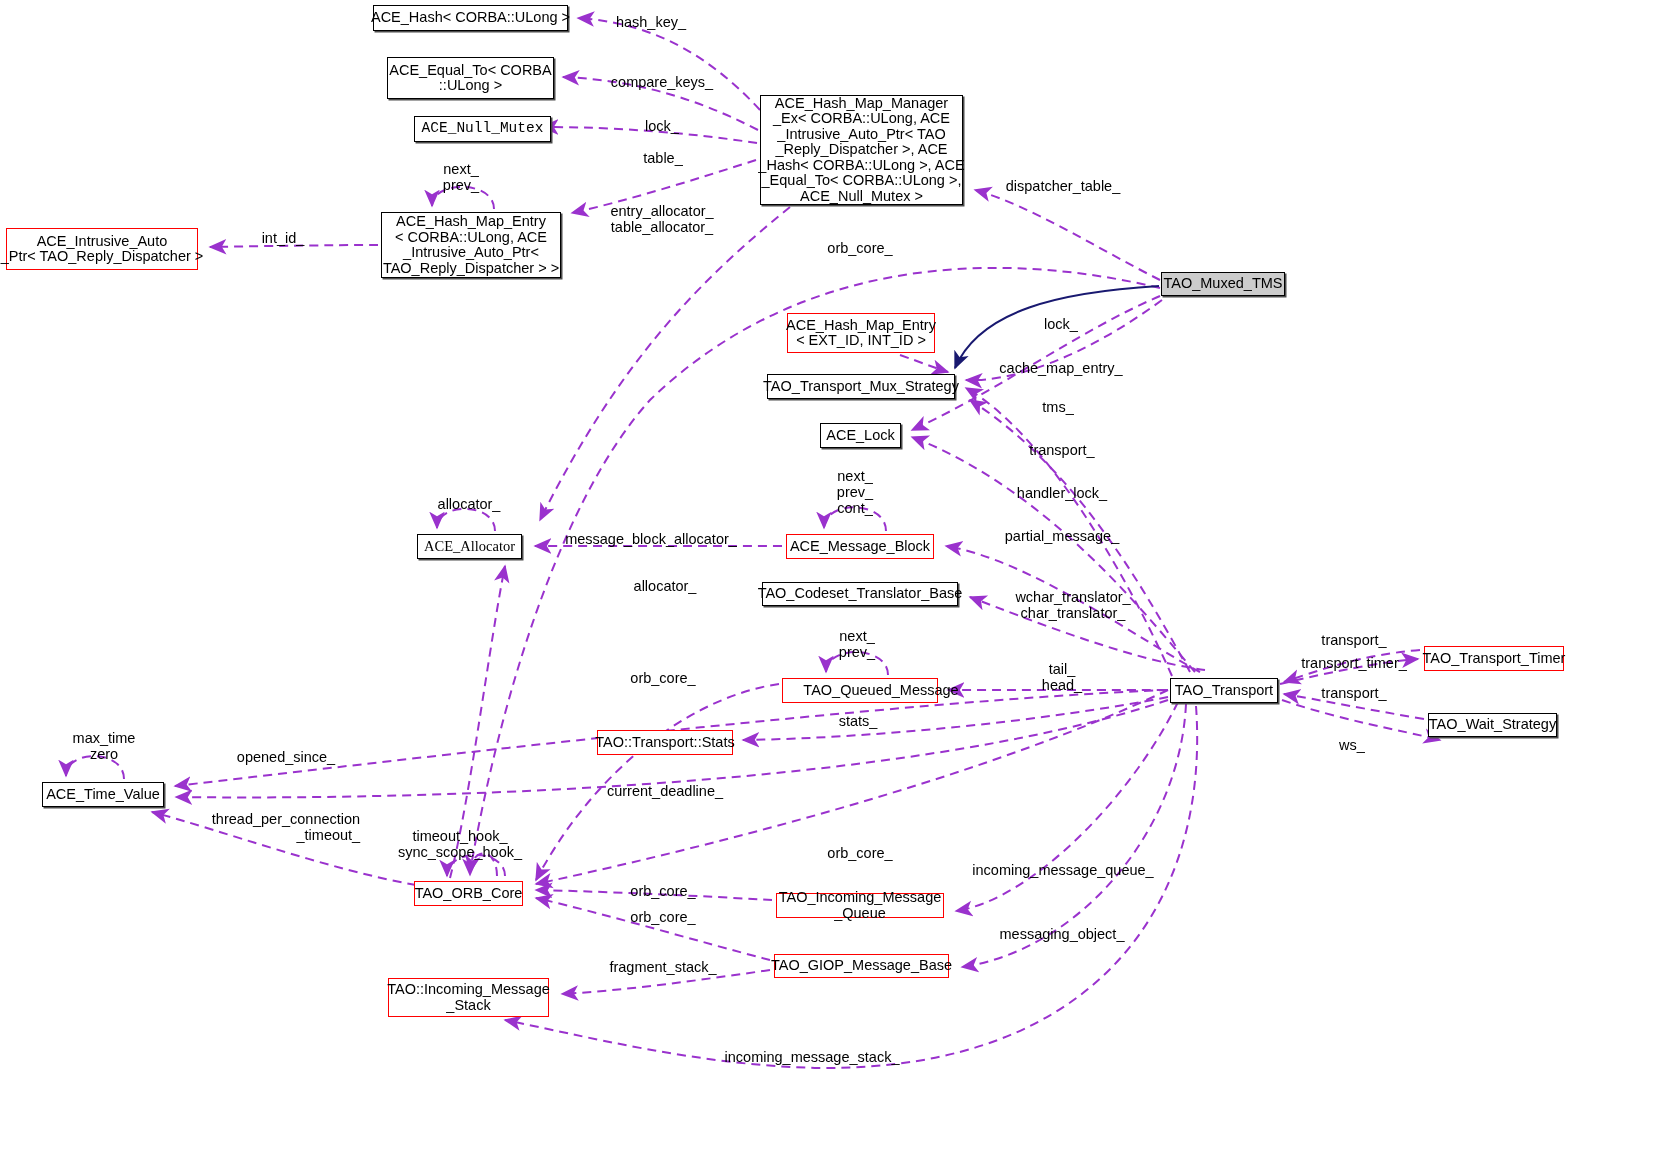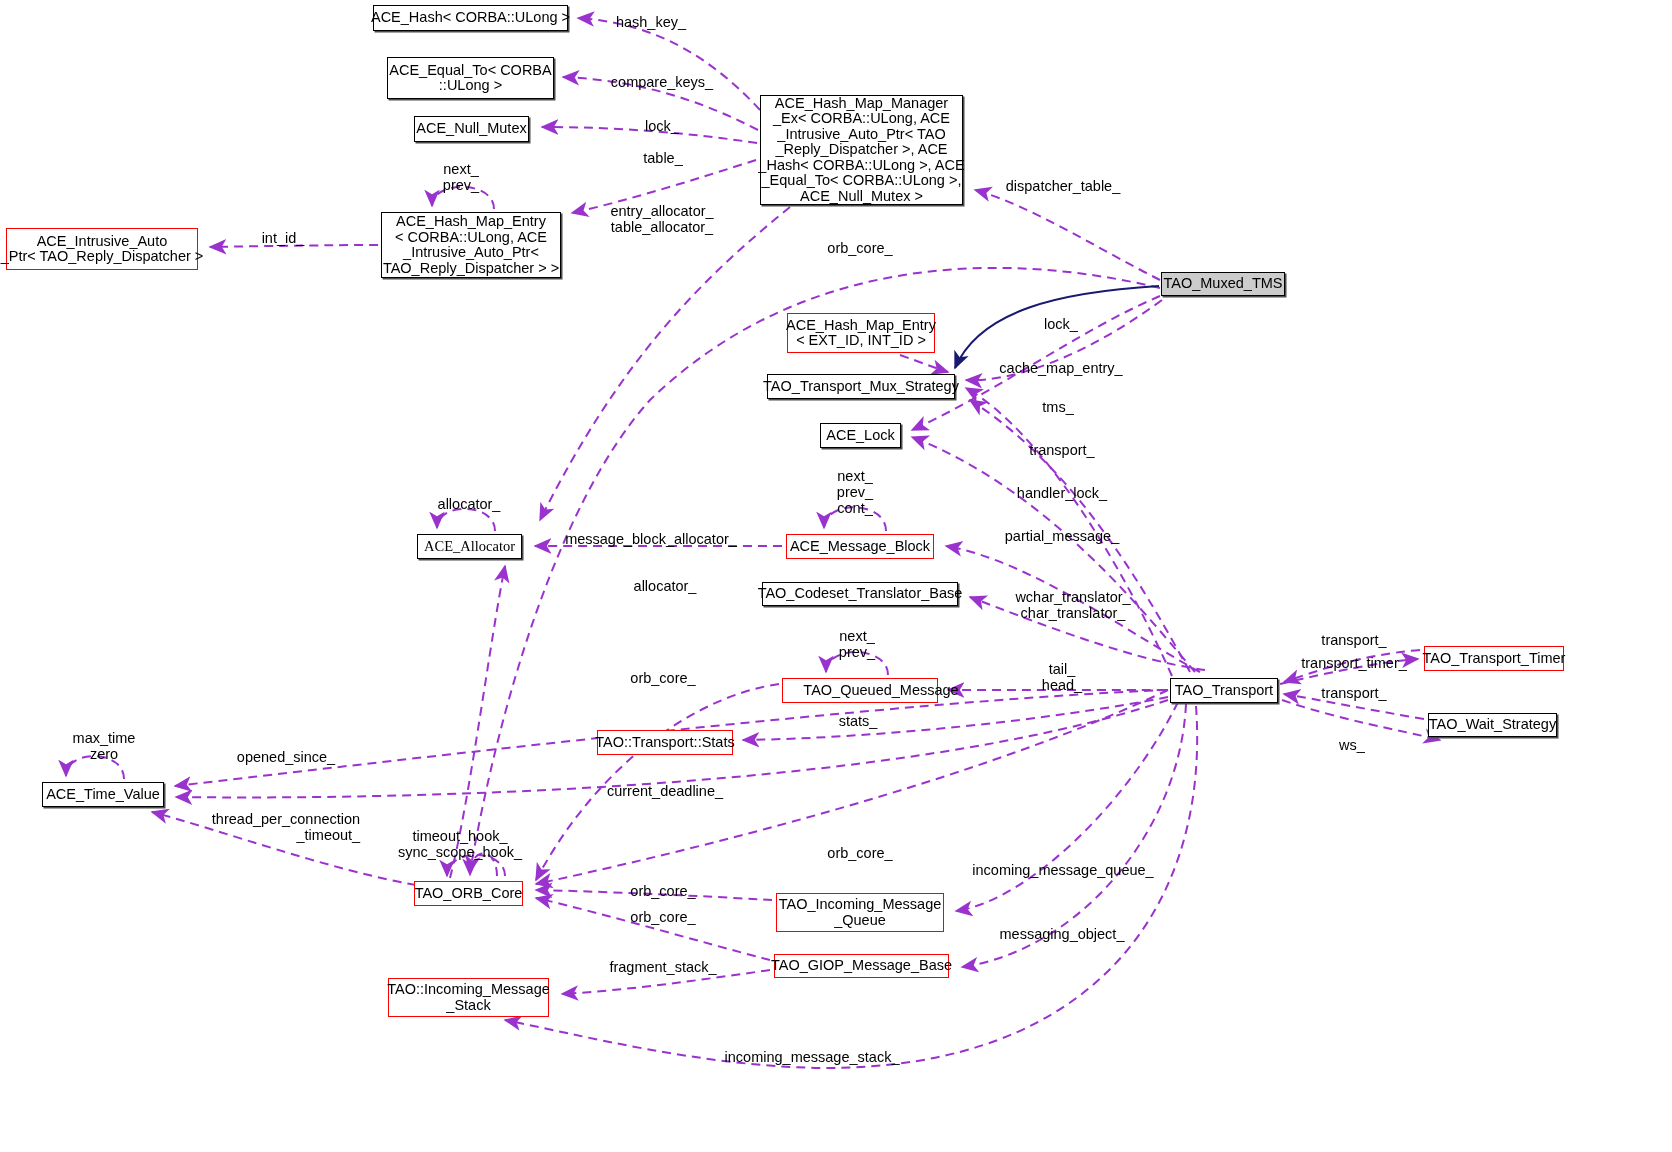--- a/index.html
+++ b/index.html
@@ -154,21 +154,21 @@
       <path d="M1196,706 C1210,900 1100,1070 820,1068 C700,1066 580,1035 505,1020"></path>
     </g>
     <g fill="none" stroke="#191970" stroke-width="2" marker-end="url(#ah2)">
       <path d="M1159,286 C1060,292 980,310 955,368"></path>
     </g>
   </svg>
 
   <div class="node plain" style="left:373px;top:5px;width:195px;height:26px;">ACE_Hash&lt; CORBA::ULong &gt;</div>
   <div class="node plain" style="left:387px;top:57px;width:167px;height:42px;">ACE_Equal_To&lt; CORBA
 ::ULong &gt;</div>
-  <div class="node plain" style="left:414px;top:116px;width:115px;height:26px;">ACE_Null_Mutex</div>
+  <div class="node plain" style="left:414px;top:116px;width:137px;height:26px;font-family:Liberation Mono, monospace;">ACE_Null_Mutex</div>
   <div class="node plain" style="left:760px;top:95px;width:203px;height:110px;">ACE_Hash_Map_Manager
 _Ex&lt; CORBA::ULong, ACE
 _Intrusive_Auto_Ptr&lt; TAO
 _Reply_Dispatcher &gt;, ACE
 _Hash&lt; CORBA::ULong &gt;, ACE
 _Equal_To&lt; CORBA::ULong &gt;,
 ACE_Null_Mutex &gt;</div>
   <div class="node plain" style="left:381px;top:212px;width:180px;height:66px;">ACE_Hash_Map_Entry
 &lt; CORBA::ULong, ACE
 _Intrusive_Auto_Ptr&lt;
@@ -183,21 +183,21 @@
   <div class="node plain" style="left:417px;top:534px;width:105px;height:25px;font-family:Liberation Serif, serif;">ACE_Allocator</div>
   <div class="node red" style="left:786px;top:534px;width:148px;height:25px;">ACE_Message_Block</div>
   <div class="node plain" style="left:762px;top:582px;width:196px;height:24px;">TAO_Codeset_Translator_Base</div>
   <div class="node red" style="left:782px;top:678px;width:156px;height:25px;padding-left:46px;">TAO_Queued_Message</div>
   <div class="node red" style="left:597px;top:730px;width:136px;height:25px;">TAO::Transport::Stats</div>
   <div class="node plain" style="left:1170px;top:678px;width:108px;height:25px;">TAO_Transport</div>
   <div class="node red" style="left:1424px;top:646px;width:140px;height:25px;">TAO_Transport_Timer</div>
   <div class="node plain" style="left:1428px;top:713px;width:129px;height:24px;">TAO_Wait_Strategy</div>
   <div class="node plain" style="left:42px;top:782px;width:122px;height:25px;">ACE_Time_Value</div>
   <div class="node red" style="left:414px;top:881px;width:109px;height:25px;">TAO_ORB_Core</div>
-  <div class="node red" style="left:776px;top:893px;width:168px;height:39px;">TAO_Incoming_Message
+  <div class="node red" style="left:776px;top:893px;width:168px;height:25px;">TAO_Incoming_Message
 _Queue</div>
   <div class="node red" style="left:774px;top:954px;width:175px;height:24px;">TAO_GIOP_Message_Base</div>
   <div class="node red" style="left:388px;top:978px;width:161px;height:39px;">TAO::Incoming_Message
 _Stack</div>
 
   <div class="edgelabel" style="left:651px;top:14px;">hash_key_</div>
   <div class="edgelabel" style="left:662px;top:74px;">compare_keys_</div>
   <div class="edgelabel" style="left:662px;top:118px;">lock_</div>
   <div class="edgelabel" style="left:663px;top:150px;">table_</div>
   <div class="edgelabel" style="left:461px;top:161px;">next_

